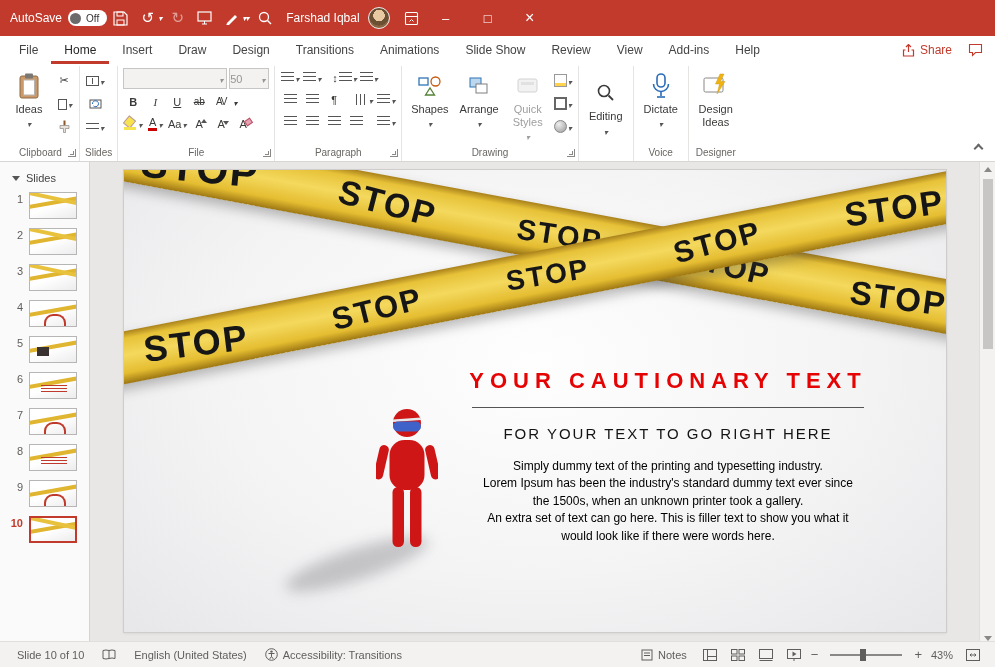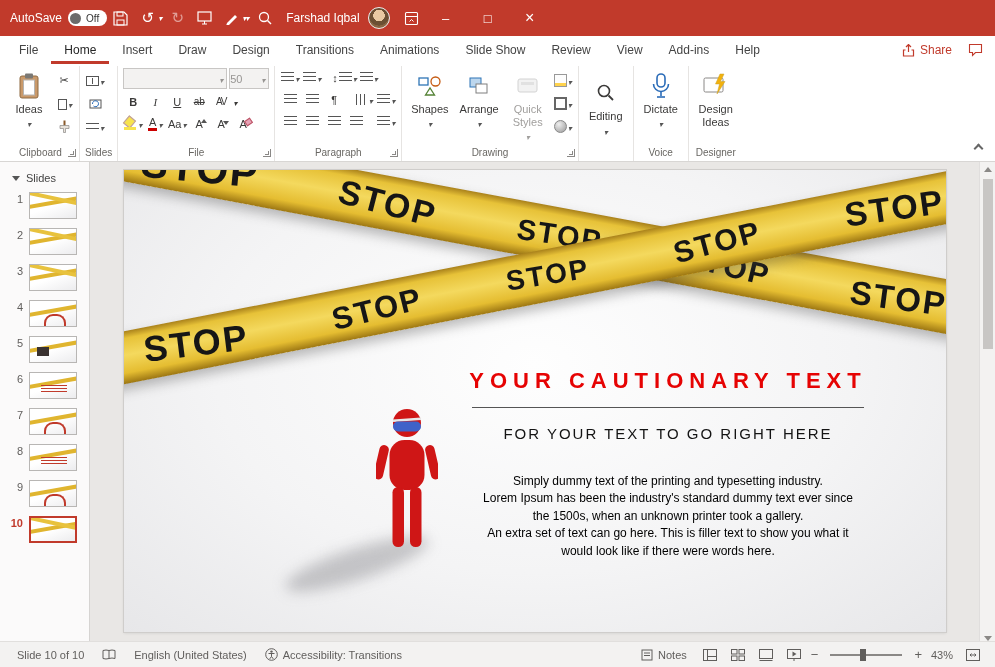--- a/index.html
+++ b/index.html
@@ -111,21 +111,21 @@
   .tapeA span:nth-child(1){font-size:36px;transform:rotate(4deg)}
   .tapeA span:nth-child(2){font-size:31px;transform:rotate(-3deg)}
   .tapeA span:nth-child(3){font-size:28px;transform:rotate(2deg)}
   .tapeA span:nth-child(4){font-size:30px;transform:rotate(-4deg)}
   .tapeA span:nth-child(5){font-size:34px;transform:rotate(3deg)}
 
   .slide-text{position:absolute;left:330px;top:198px;width:428px;text-align:center}
   .slide-title{font-size:22px;font-weight:bold;color:#e60303;letter-spacing:6px;white-space:nowrap}
   .divider{width:392px;height:1px;background:#555;margin:13px auto 0}
   .slide-sub{margin-top:17px;font-size:15px;letter-spacing:2px;color:#141414;white-space:nowrap}
-  .slide-body{margin-top:31px;font-size:12px;line-height:1.45;color:#000}
+  .slide-body{margin-top:16px;font-size:12px;line-height:1.45;color:#000}
   .figure{position:absolute;left:252px;top:238px}
   .fig-shadow{position:absolute;left:158px;top:378px;width:150px;height:32px;background:rgba(110,110,115,.35);border-radius:50%;filter:blur(7px);transform:rotate(-18deg)}
 
   .vscroll{width:16px;background:#f3f2f1;border-left:1px solid #e0dedd;display:flex;flex-direction:column;align-items:center}
   .sarr{height:15px;display:flex;align-items:center;justify-content:center;width:100%}
   .sarr .t{width:0;height:0;border-left:4px solid transparent;border-right:4px solid transparent}
   .sarr.up .t{border-bottom:5px solid #8a8886}
   .sarr.dn .t{border-top:5px solid #8a8886;margin-top:auto}
   .sthumb{width:10px;height:170px;background:#c8c6c4;margin-top:2px}
   .vspacer{flex:1}

